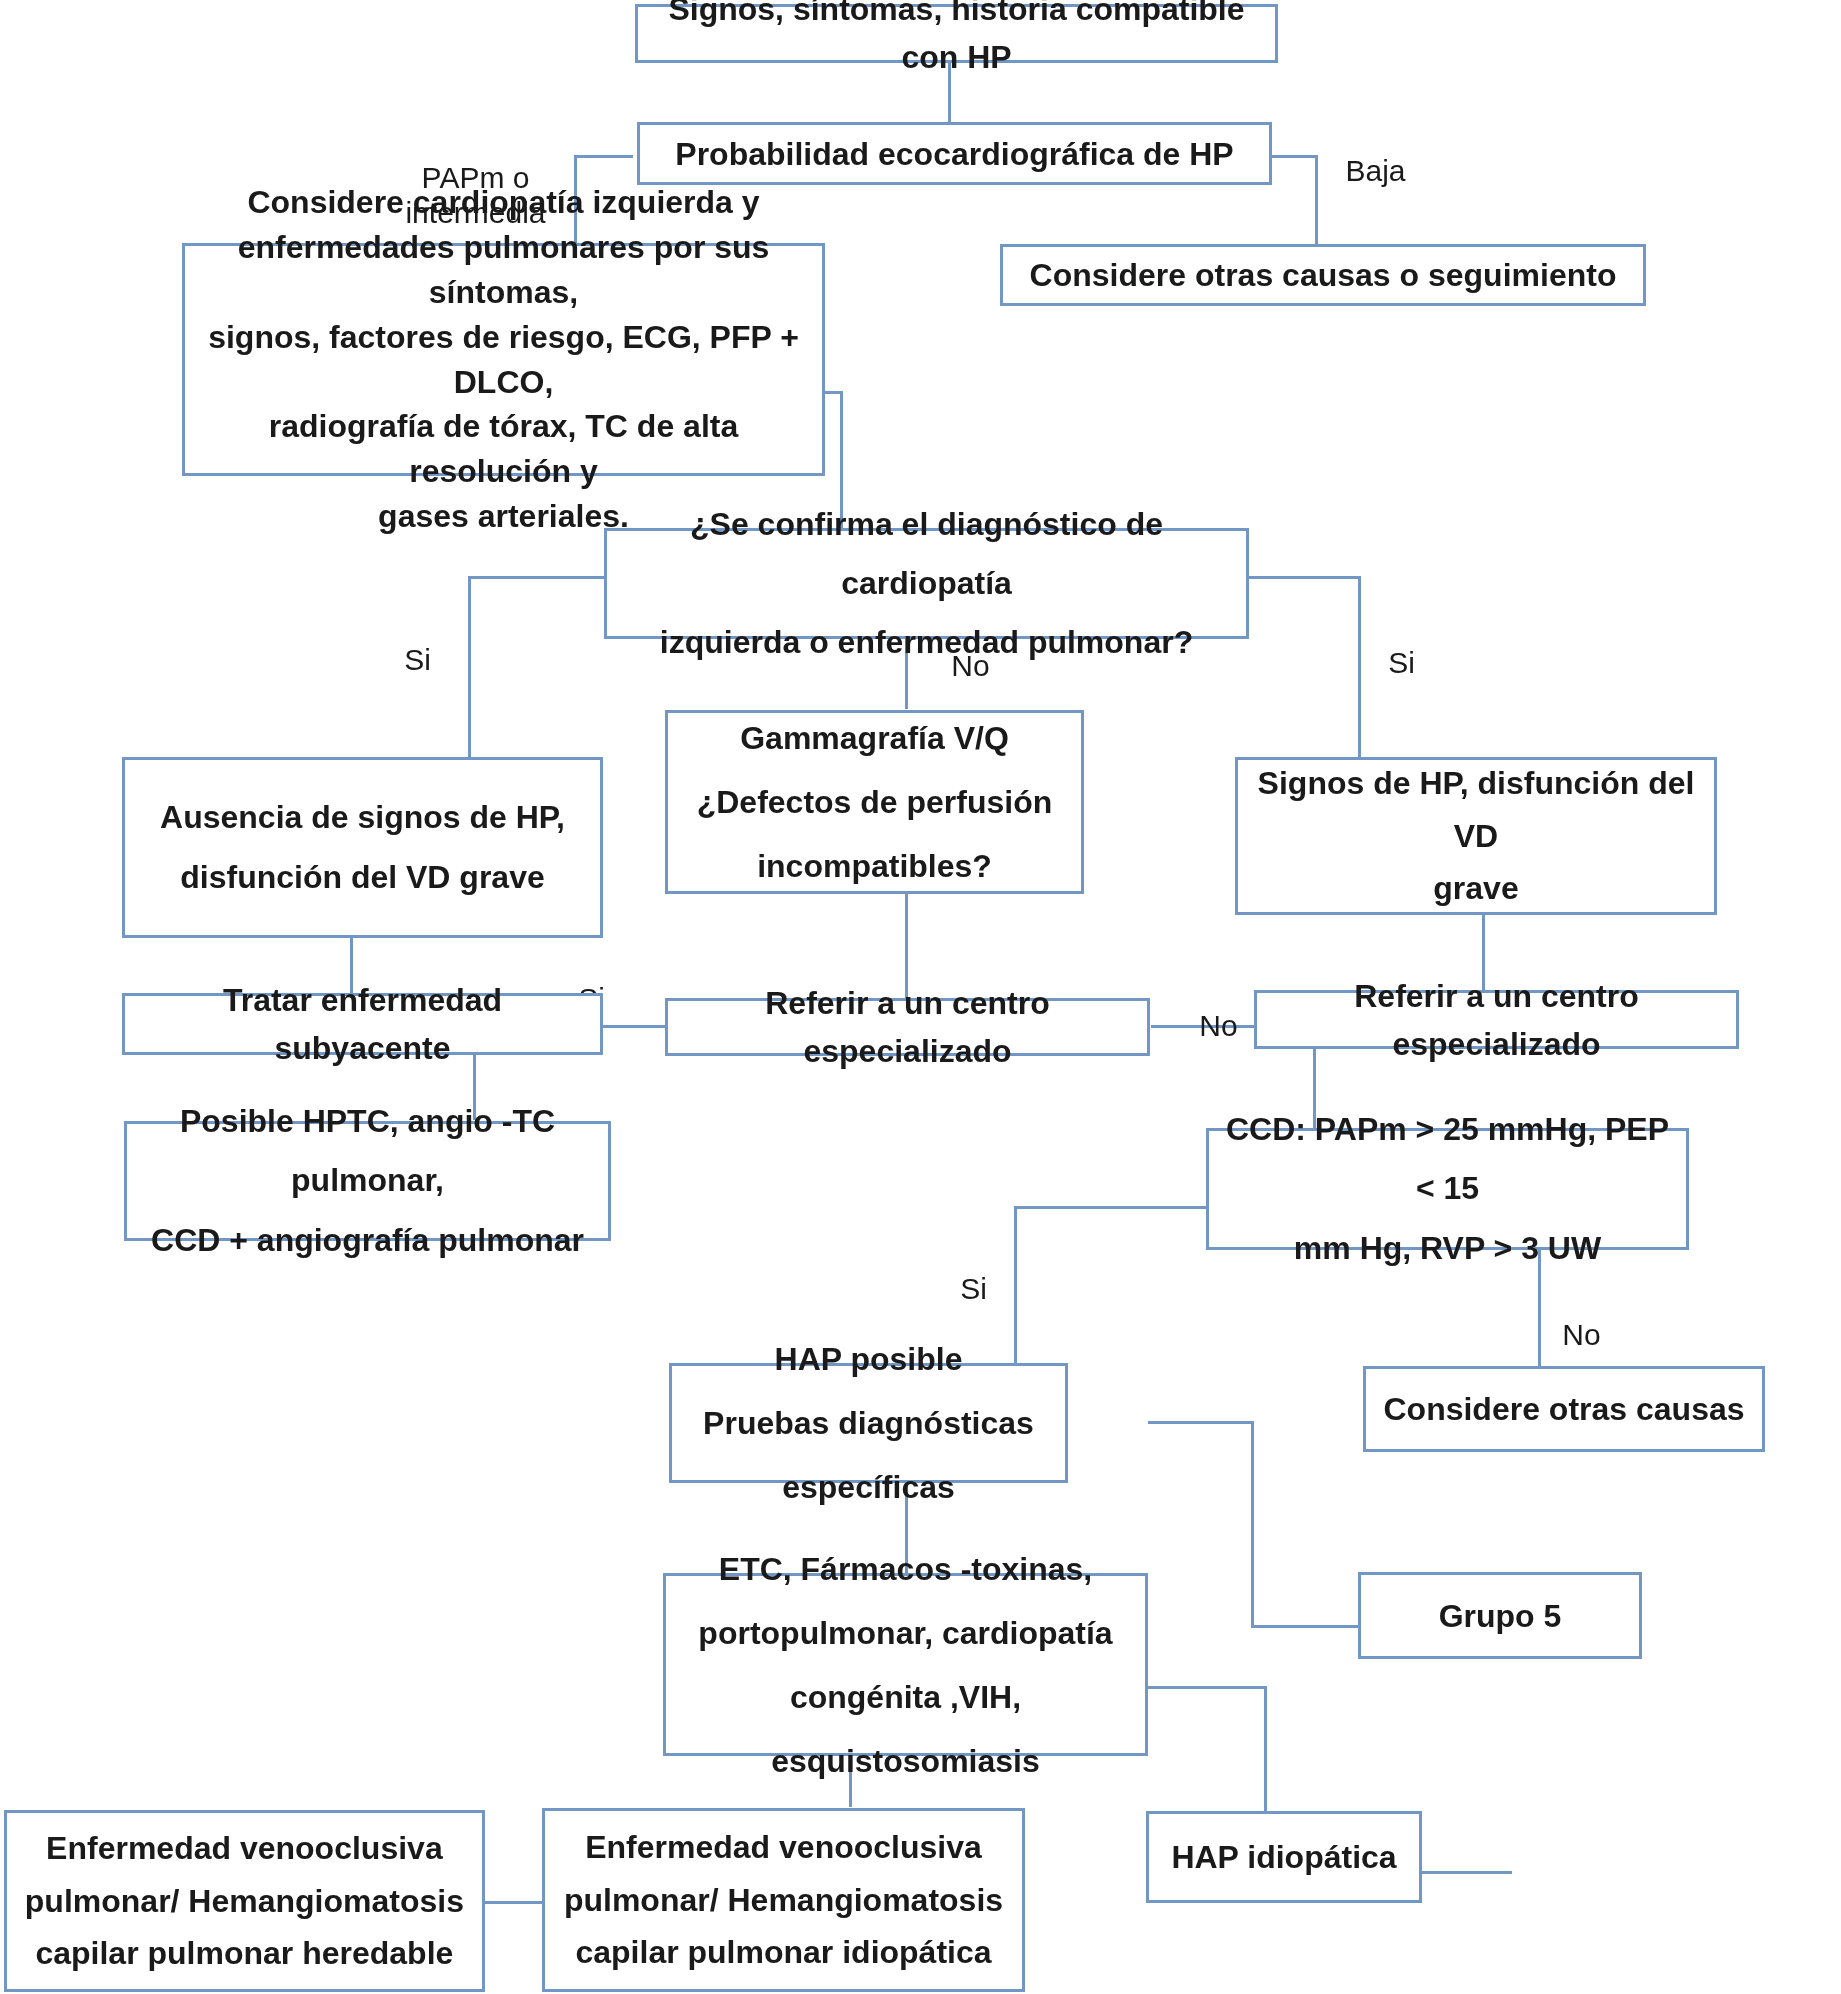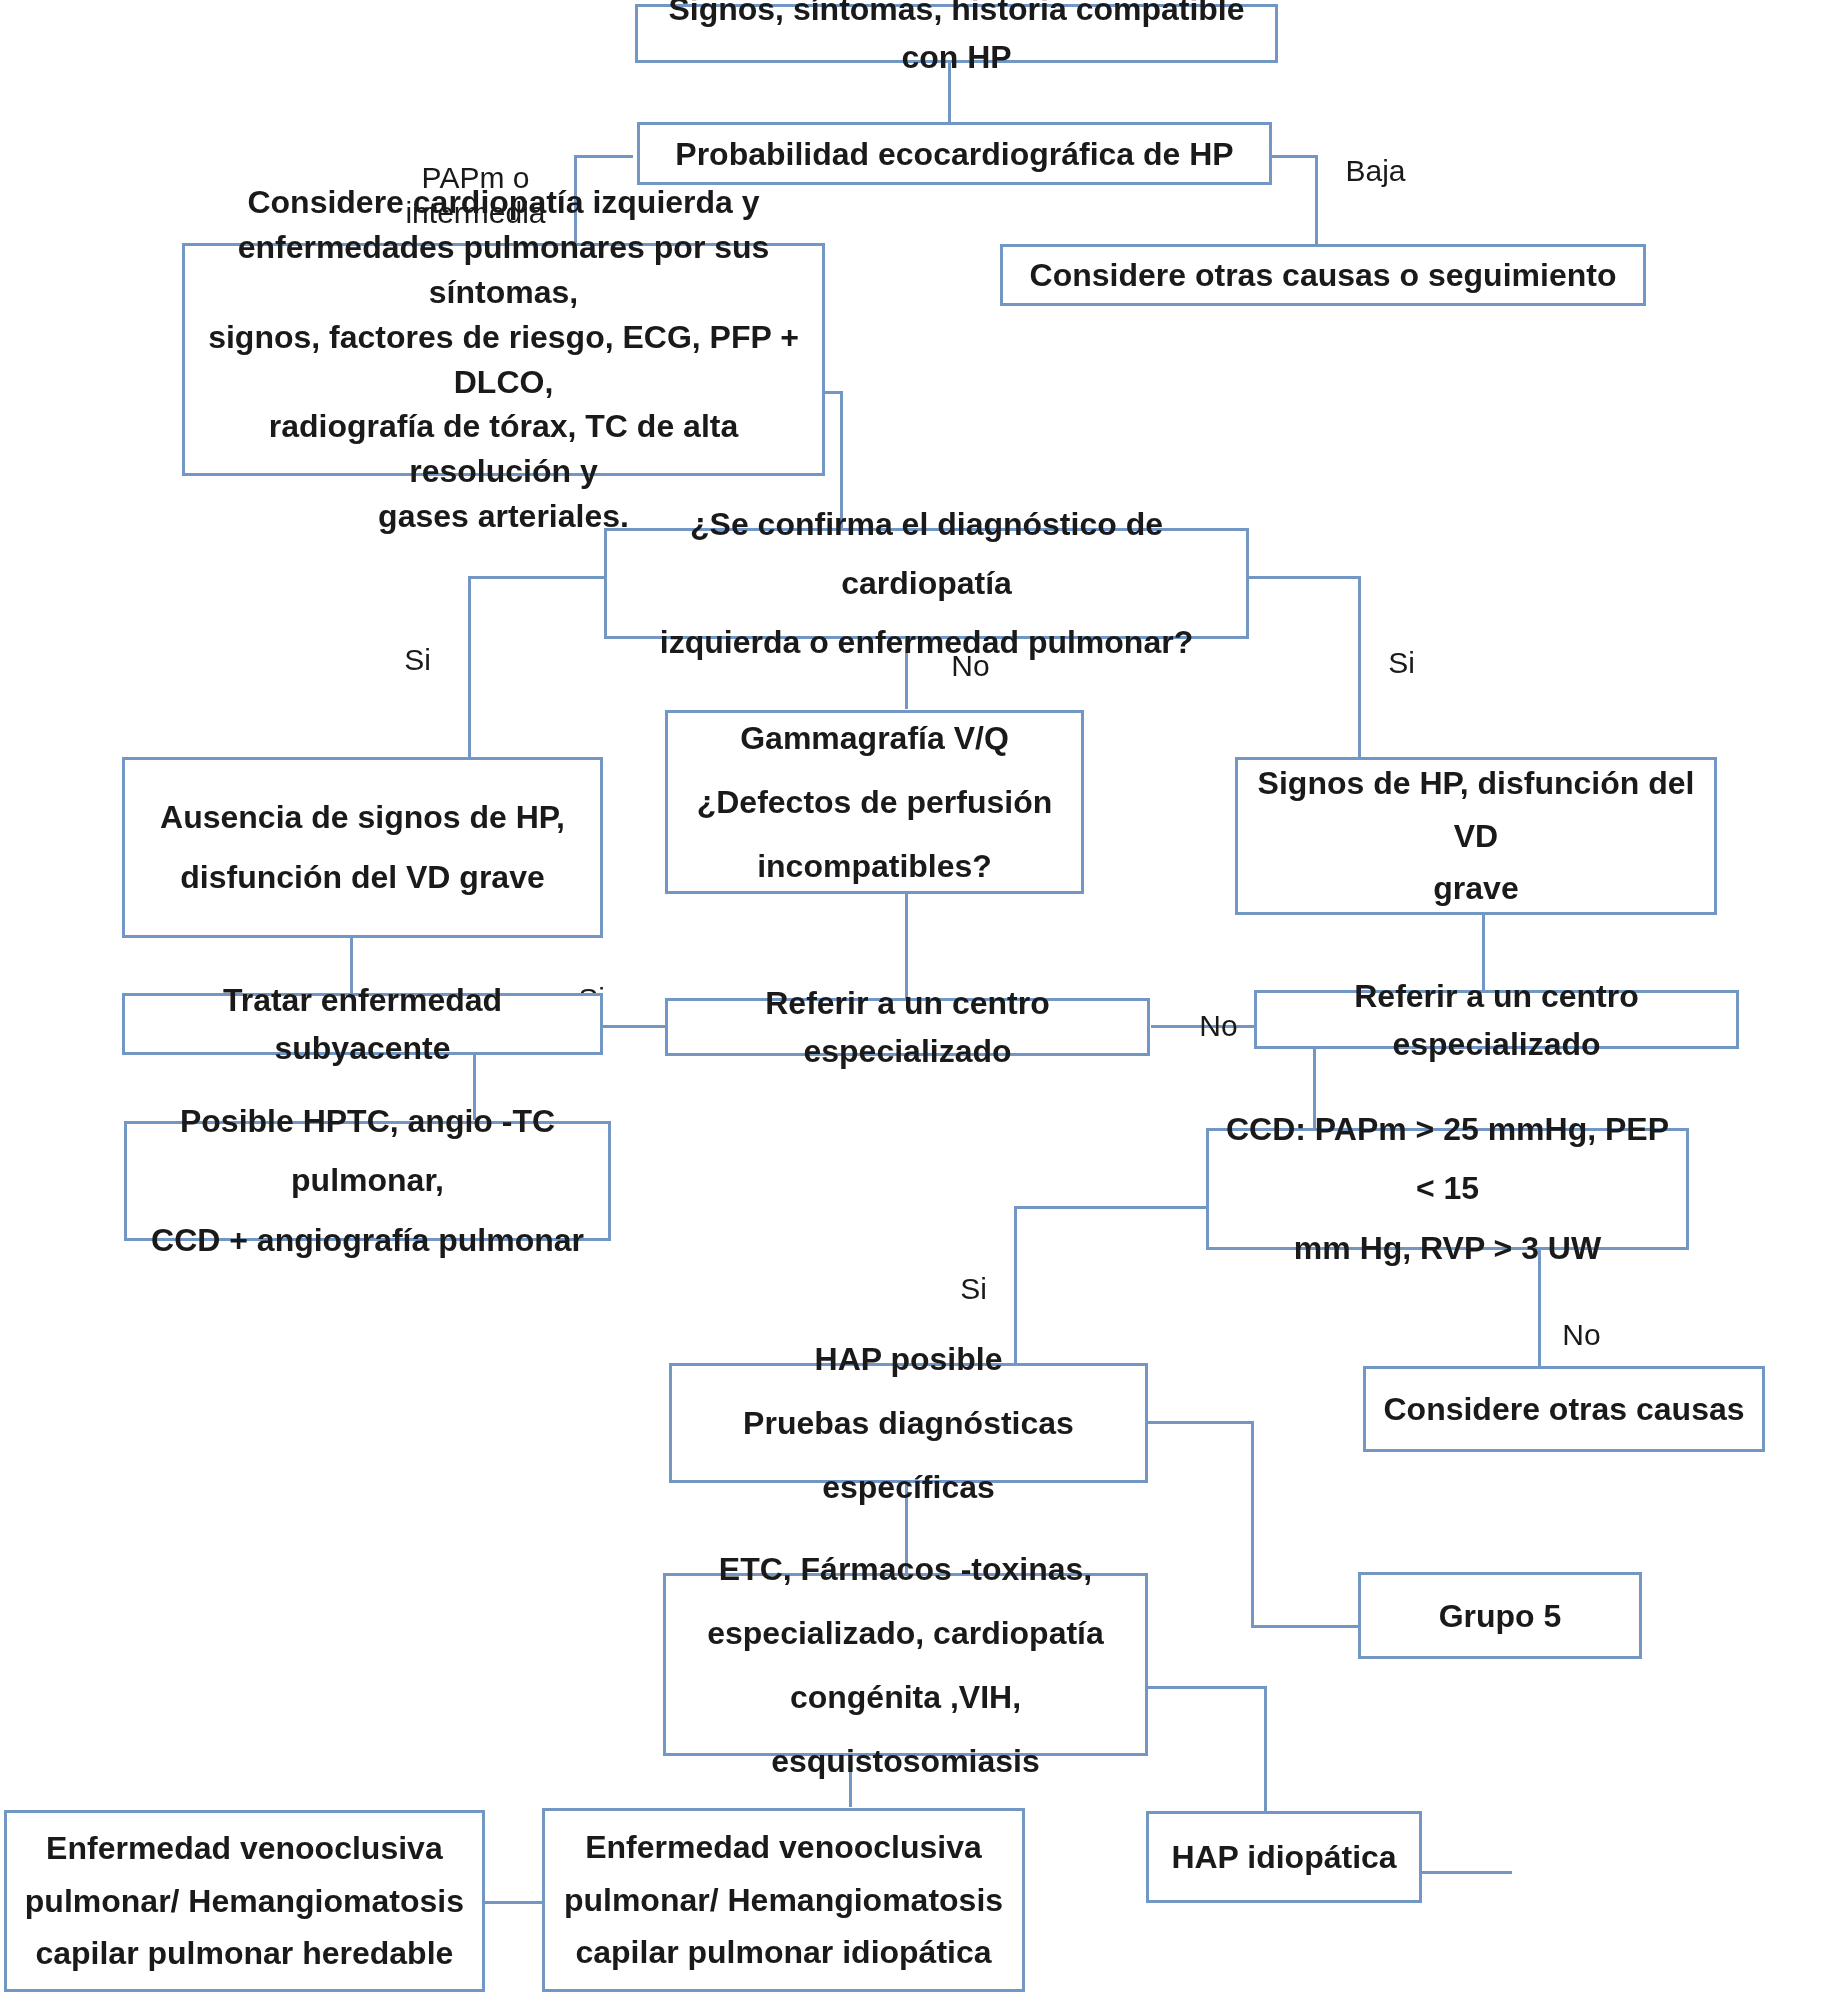--- a/index.html
+++ b/index.html
@@ -172,32 +172,32 @@
   <div class="node lh18" style="left:124px; top:1121px; width:487px; height:120px;">
     <span class="node-text">Posible HPTC, angio -TC pulmonar,
 CCD + angiografía pulmonar</span>
   </div>
 
   <div class="node lh18" style="left:1206px; top:1128px; width:483px; height:122px;">
     <span class="node-text">CCD: PAPm &gt; 25 mmHg, PEP &lt; 15
 mm Hg, RVP &gt; 3 UW</span>
   </div>
 
-  <div class="node lh20" style="left:669px; top:1363px; width:479px; height:120px;">
+  <div class="node lh20" style="left:669px; top:1363px; width:399px; height:120px;">
     <span class="node-text">HAP posible
 Pruebas diagnósticas específicas</span>
   </div>
 
   <div class="node" style="left:1363px; top:1366px; width:402px; height:86px;text-align:center;">
     <span class="node-text">Considere otras causas</span>
   </div>
 
   <div class="node lh20" style="left:663px; top:1573px; width:485px; height:183px;">
     <span class="node-text">ETC, Fármacos -toxinas,
-especializado, cardiopatía
+portopulmonar, cardiopatía
 congénita ,VIH, esquistosomiasis</span>
   </div>
 
   <div class="node" style="left:1358px; top:1572px; width:284px; height:87px;">
     <span class="node-text">Grupo 5</span>
   </div>
 
   <div class="node lh16" style="left:3.9px; top:1810px; width:481px; height:182px;">
     <span class="node-text">Enfermedad venooclusiva
 pulmonar/ Hemangiomatosis

